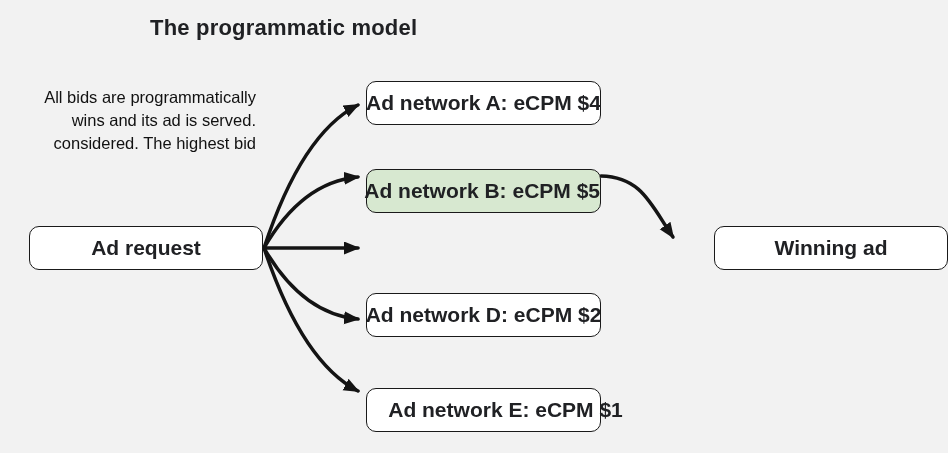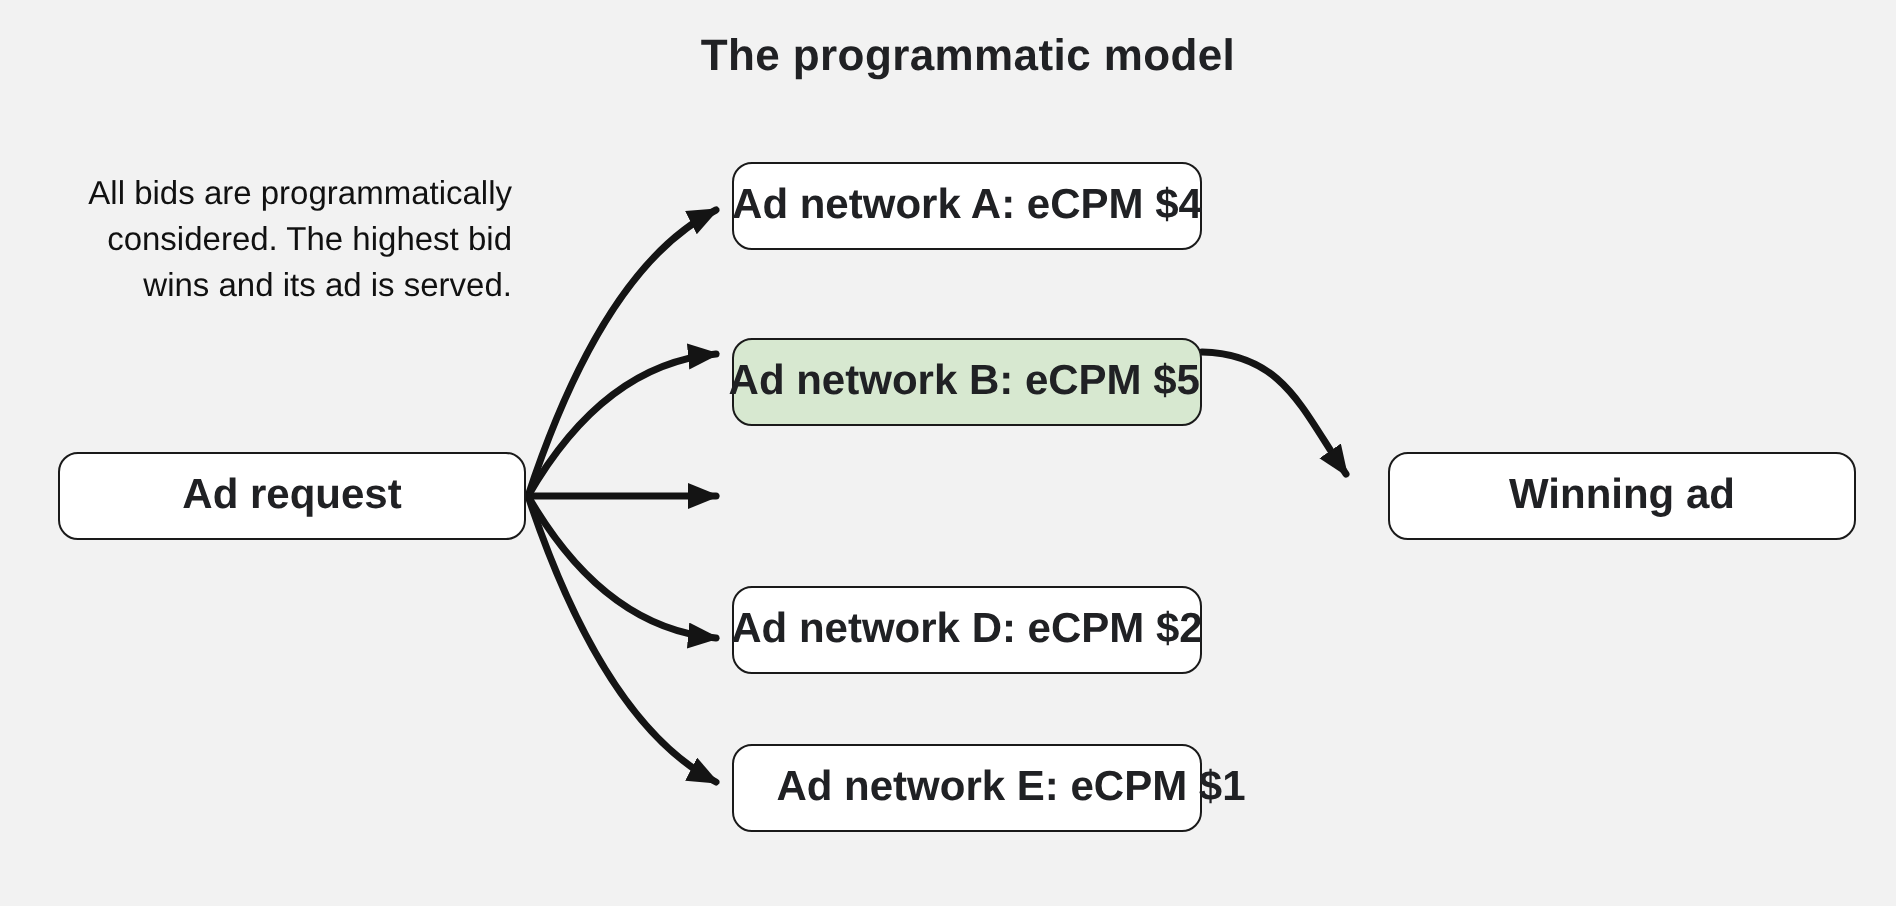--- a/index.html
+++ b/index.html
@@ -22,21 +22,20 @@
     height:453px;
     background:var(--background);
     overflow:hidden;
   }
   .title{
     position:absolute;
     left:150px;
     top:15px;
     width:668px;
     margin:0;
-    text-align:center;
     font-size:22px;
     font-weight:bold;
     letter-spacing:0.2px;
     color:var(--text);
   }
   .note{
     position:absolute;
     top:86px;
     left:0;
     width:256px;
@@ -69,39 +68,39 @@
     display:flex;
     align-items:center;
     justify-content:center;
     font-size:21px;
     font-weight:bold;
     color:var(--text);
     white-space:nowrap;
   }
   .box.highlight{background:var(--highlight-fill);}
   #ad-request{left:29px;top:226px;width:234px;}
-  #winning-ad{left:694px;top:226px;width:234px;text-align:center;}
+  #winning-ad{left:714px;top:226px;width:234px;text-align:center;}
   .net{left:366px;width:235px;}
   #net-0{top:81px;}
   #net-1{top:169px;justify-content:flex-end;}
   #net-2{top:226px;}
   #net-3{top:293px;text-align:center;}
-  #net-4{top:372px;padding-left:44px;}
+  #net-4{top:388px;padding-left:44px;}
 </style>
 </head>
 <body>
 
 <div class="canvas">
 
   <h1 class="title">The programmatic model</h1>
 
   <div class="note">
     <span>All bids are programmatically</span>
+    <span>wins and its ad is served.</span>
     <span>considered. The highest bid</span>
-    <span>wins and its ad is served.</span>
   </div>
 
   <svg class="arrows" viewBox="0 0 948 453" xmlns="http://www.w3.org/2000/svg">
     <defs>
       <marker id="ah" markerUnits="userSpaceOnUse" markerWidth="20" markerHeight="16" refX="14" refY="6.5" orient="auto">
         <path d="M0,0 L16,6.5 L0,13 z" style="fill:var(--arrow);stroke:none"></path>
       </marker>
     </defs>
     <path d="M 264 248 Q 302 133 358 105" marker-end="url(#ah)"></path>
     <path d="M 264 248 Q 302 182 358 177" marker-end="url(#ah)"></path>

